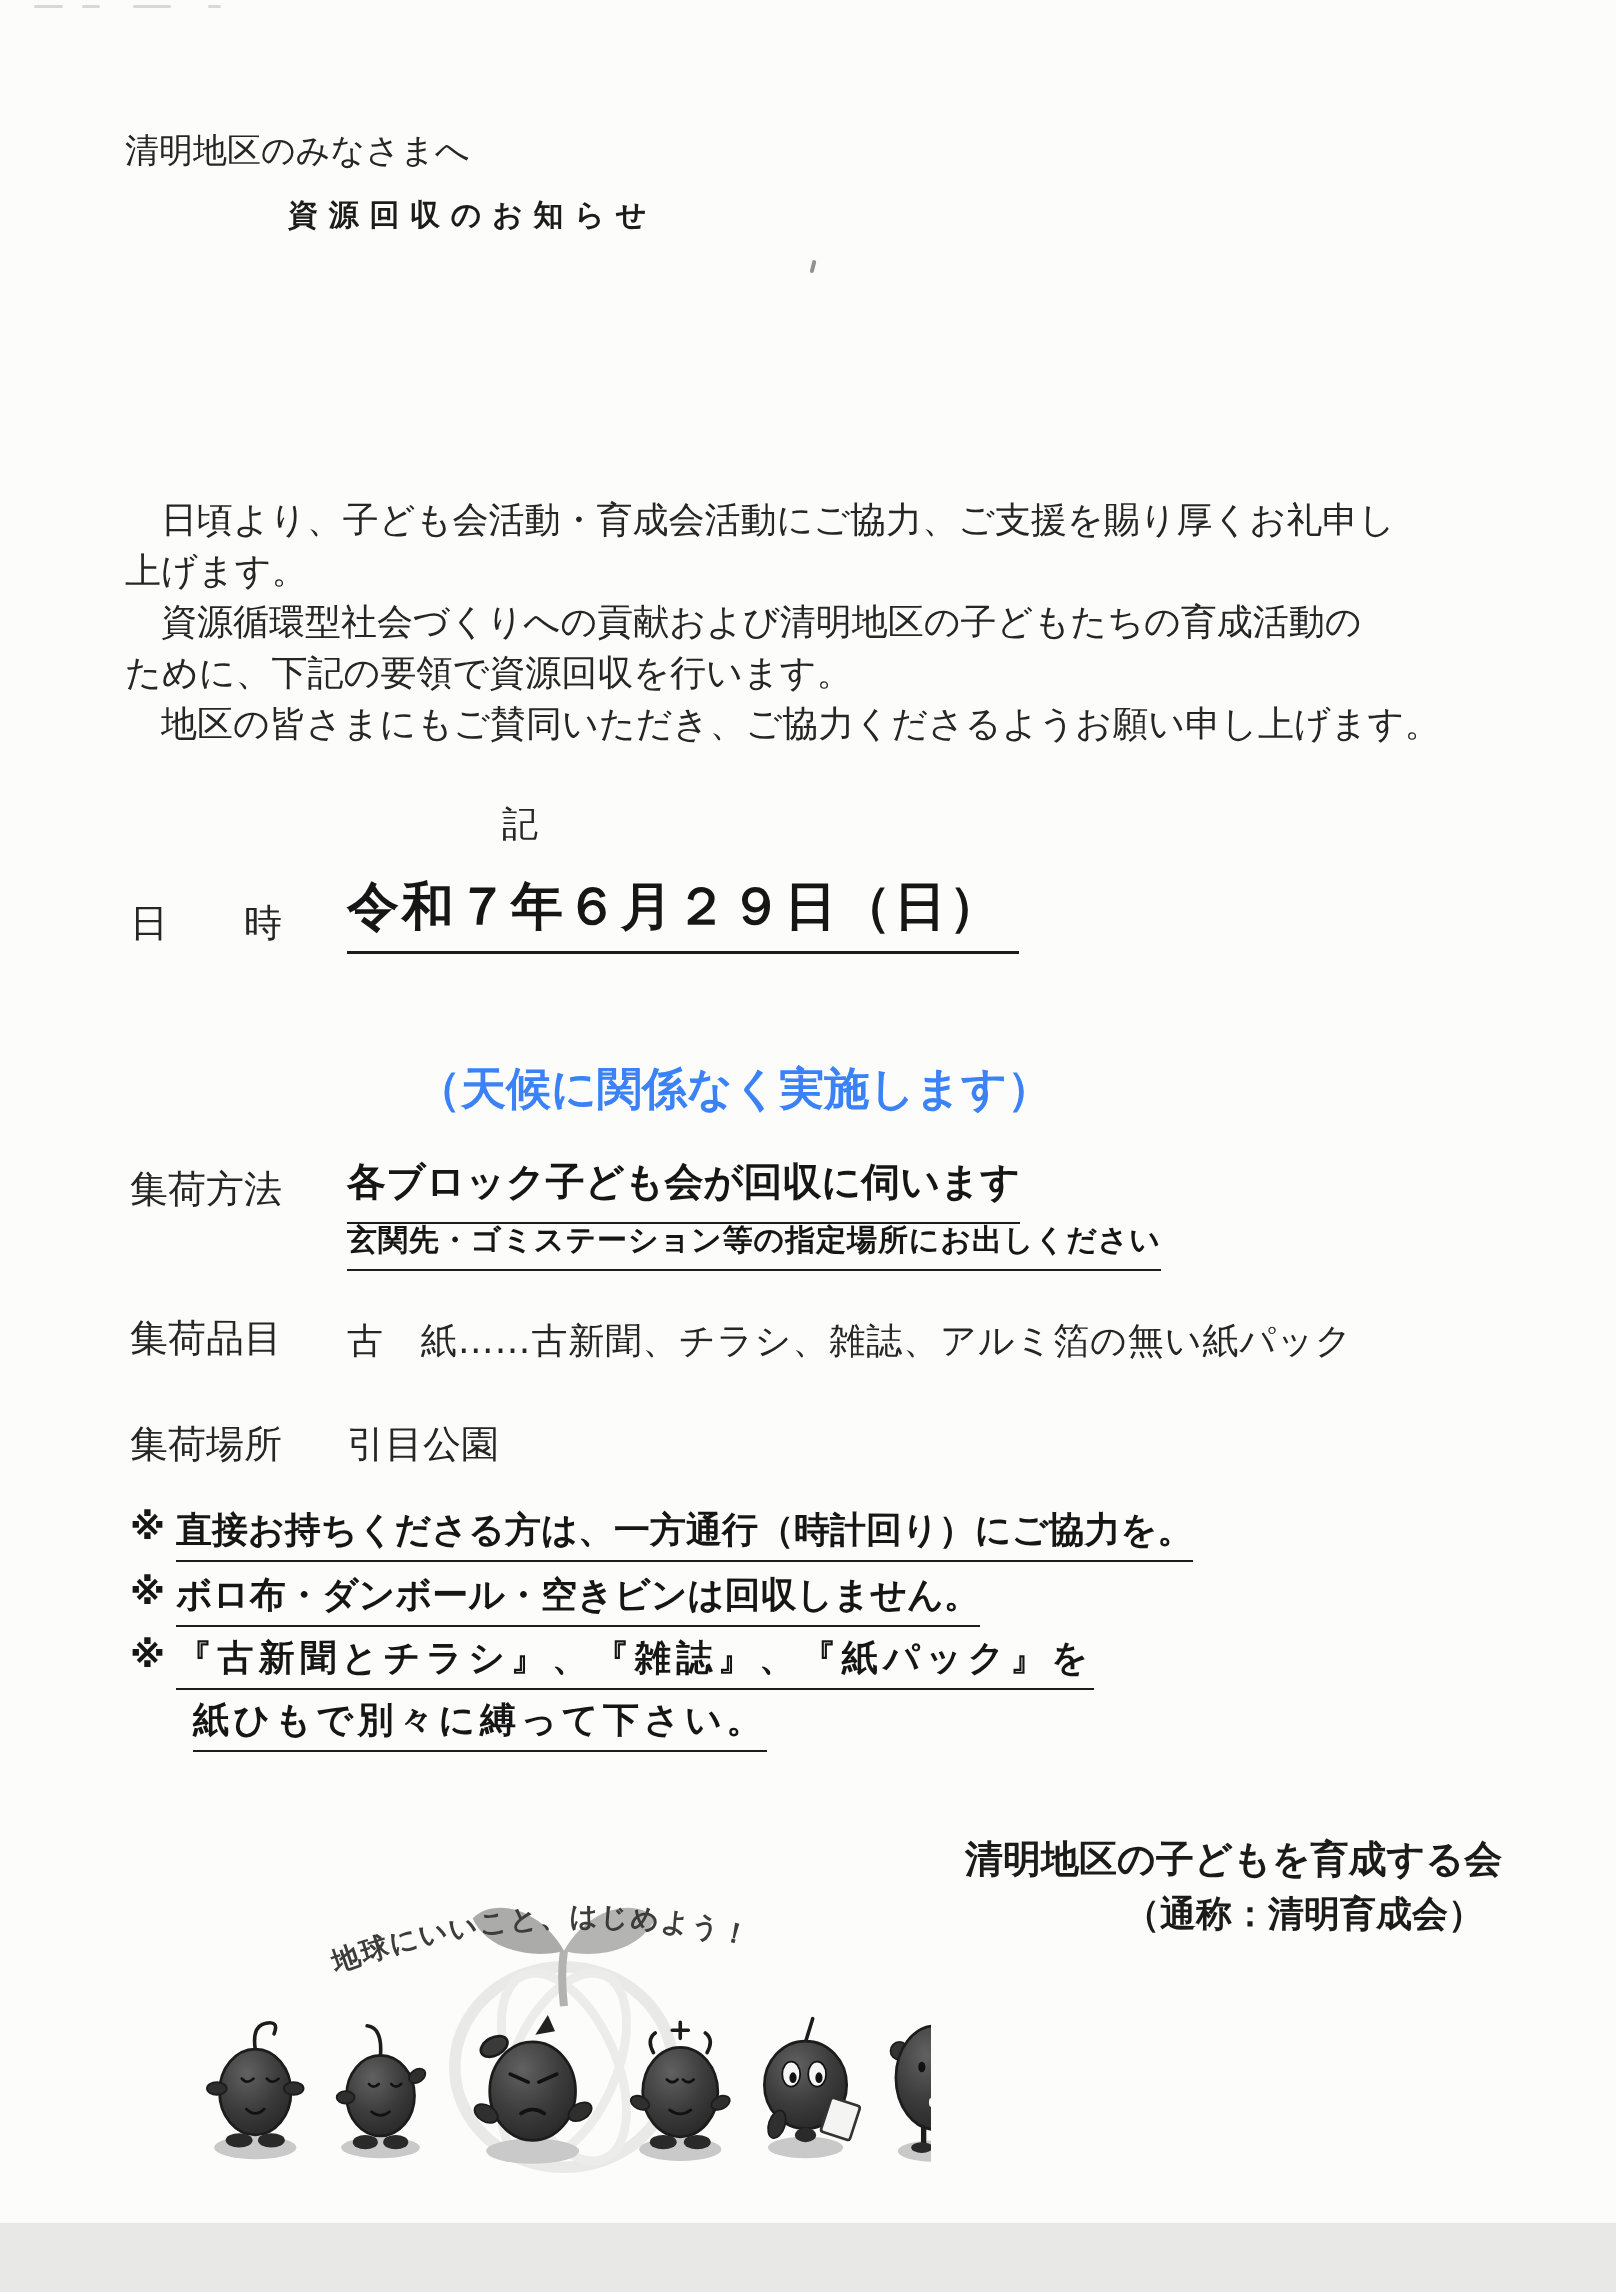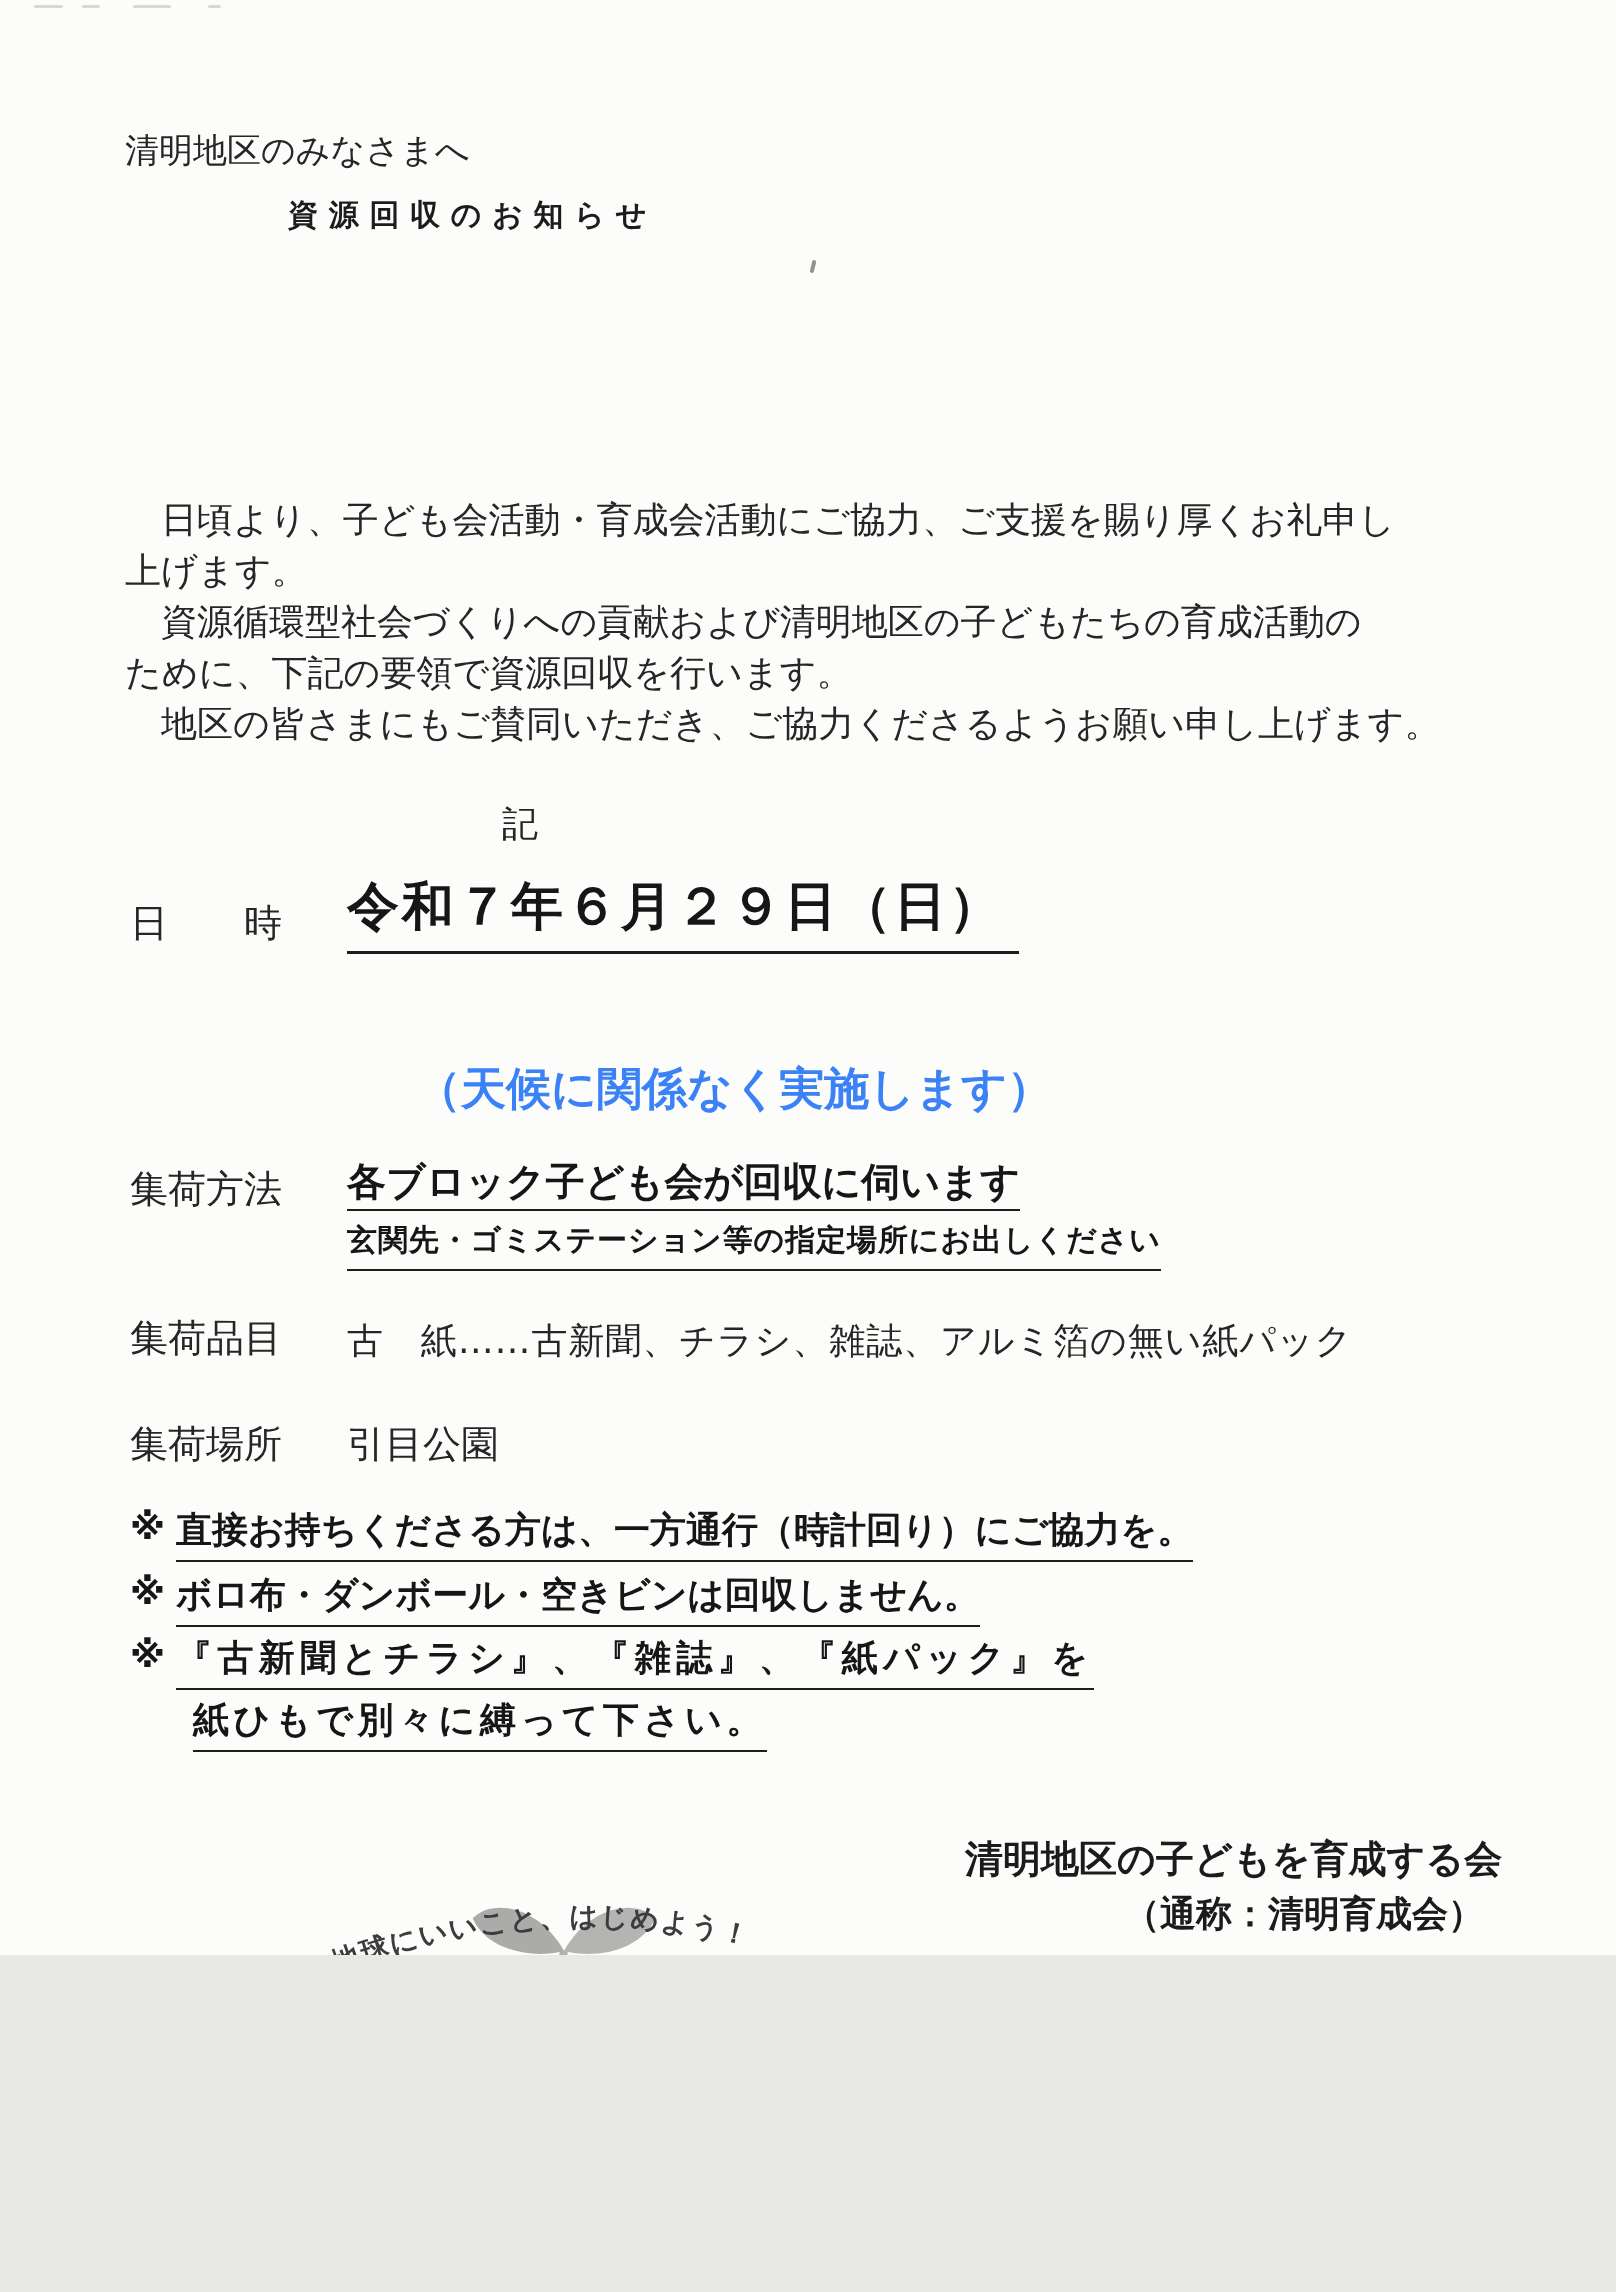--- a/index.html
+++ b/index.html
@@ -1,18 +1,18 @@
 <!DOCTYPE html>
 <html lang="ja" style="font-size:14.3px"><head>
 <meta charset="utf-8">
 <style>
   html,body{margin:0;padding:0;background:#e8e8e6;}
   .page{
     position:relative;
-    width:1617px;height:1955px;
+    width:1617px;height:2223px;
     margin:0 auto;
     background:#fcfcfa;
     font-family:"DejaVu Sans",sans-serif;
     color:#222;
     overflow:hidden;
   }
   .abs{position:absolute;white-space:nowrap;}
 
   
   .artifact{position:absolute;background:#b9b9b9;opacity:.55;border-radius:1.8px;}
@@ -34,21 +34,21 @@
 
   .date-value{
     left:347px;top:872px;font-size:52px;font-weight:700;letter-spacing:2.7px;
     color:#161616;border-bottom:3.6px solid #1d1d1d;padding:0 16px 9px 0;
   }
   .time-value{left:450px;top:991px;font-size:47px;font-weight:700;color:#161616;}
   .weather-note{left:416px;top:1059px;font-size:45px;font-weight:700;color:#3b82f6;}
 
   .method-line1{
     left:347px;top:1155px;font-size:39px;font-weight:700;color:#161616;
-    border-bottom:2.7px solid #1d1d1d;padding-bottom:0;
+    border-bottom:2.7px solid #1d1d1d;padding-bottom:13px;
   }
   .method-line2{
     left:347px;top:1220px;font-size:30px;font-weight:700;color:#161616;
     border-bottom:2.7px solid #1d1d1d;padding-bottom:8px;letter-spacing:0.9px;
   }
 
   .items-value{left:347px;top:1317px;font-size:36px;color:#262626;letter-spacing:0.9px;}
   .place-value{left:347px;top:1419px;font-size:38px;color:#262626;}
 
   .note-marker{font-size:36px;font-weight:700;color:#161616;}

